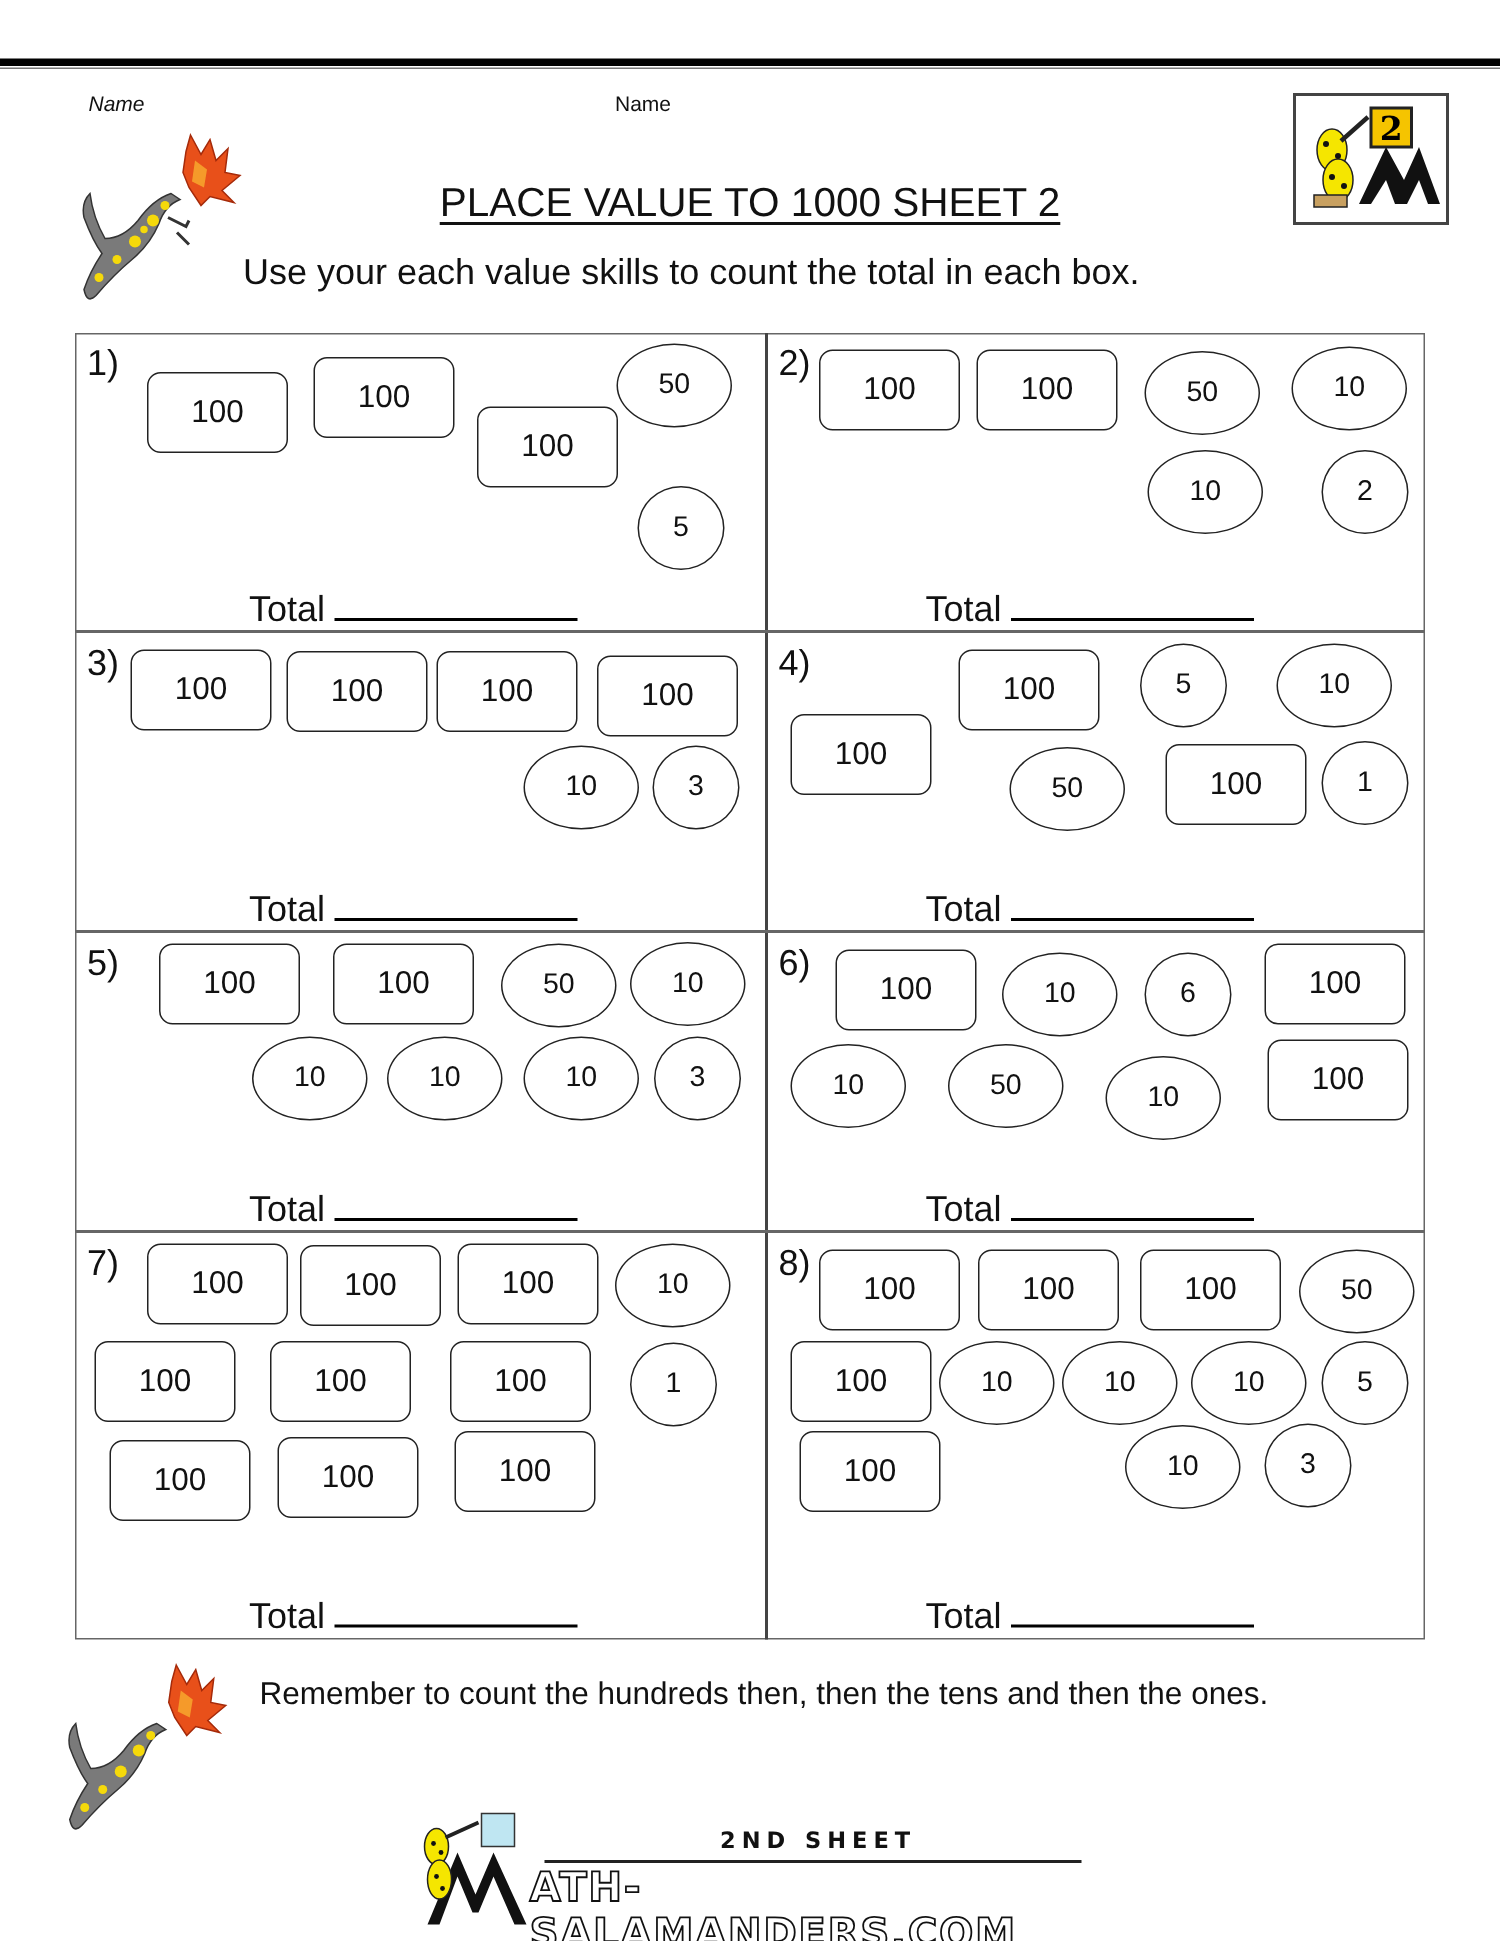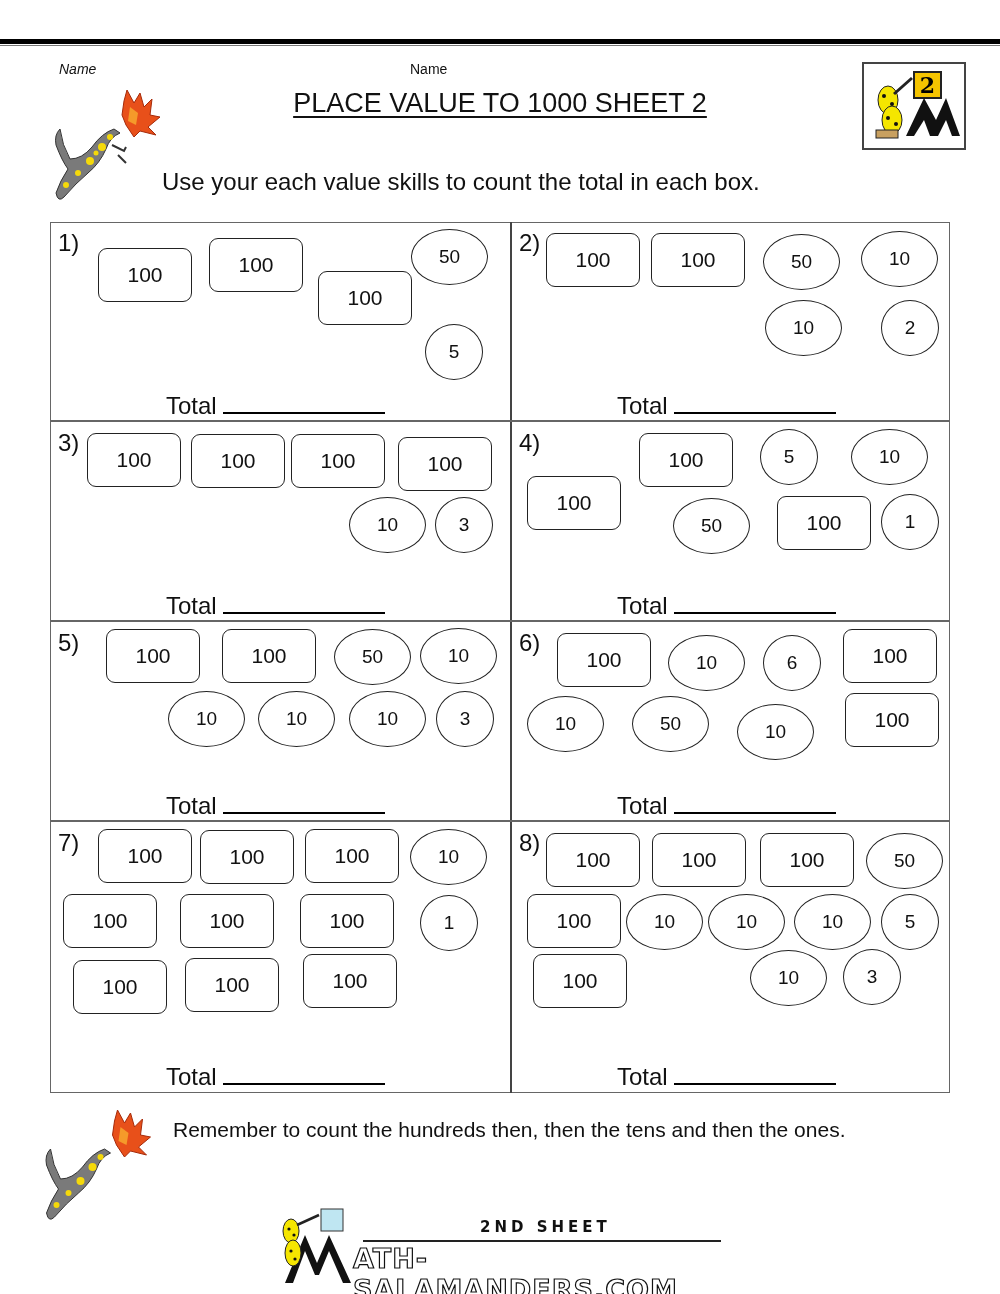--- a/index.html
+++ b/index.html
@@ -1,21 +1,21 @@
 <!DOCTYPE html>
 <html><head>
 <meta charset="utf-8">
 <style>
   html, body { margin: 0; padding: 0; background: #fff; }
   body { width: 1000px; height: 1294px; position: relative; overflow: hidden;
          font-family: "Liberation Sans", "DejaVu Sans", sans-serif; color: #111; }
   .rule-thick { position: absolute; left: 0; top: 39px; width: 1000px; height: 5px; background: #000; }
   .rule-thin { position: absolute; left: 0; top: 45px; width: 1000px; height: 1px; background: #777; }
   .label-small { position: absolute; font-size: 14px; top: 61px; }
-  .title { position: absolute; left: 0; width: 1000px; top: 88px; text-align: center; font-size: 27px; }
+  .title { position: absolute; left: 0; width: 1000px; top: 120px; text-align: center; font-size: 27px; }
   .title span { text-decoration: underline; text-underline-offset: 4px; text-decoration-thickness: 2px; }
   .instructions { position: absolute; left: 162px; top: 168px; font-size: 24px; }
   .logo-box { position: absolute; left: 862px; top: 62px; width: 100px; height: 84px; border: 2px solid #444; background:#fff; }
   .grid { position: absolute; left: 50px; top: 222px; width: 900px; height: 871px;
           border: 1.5px solid #666; box-sizing: border-box; }
   .vline { position: absolute; left: 510px; top: 222px; width: 1.5px; height: 871px; background: #444; }
   .hline { position: absolute; left: 50px; width: 900px; height: 1.5px; background: #666; }
   .qnum { position: absolute; font-size: 24px; }
   .total { position: absolute; font-size: 24px; }
   .total .blank { display: inline-block; width: 162px; border-bottom: 2px solid #000; margin-left: 6px; height: 22px; vertical-align: baseline; }

